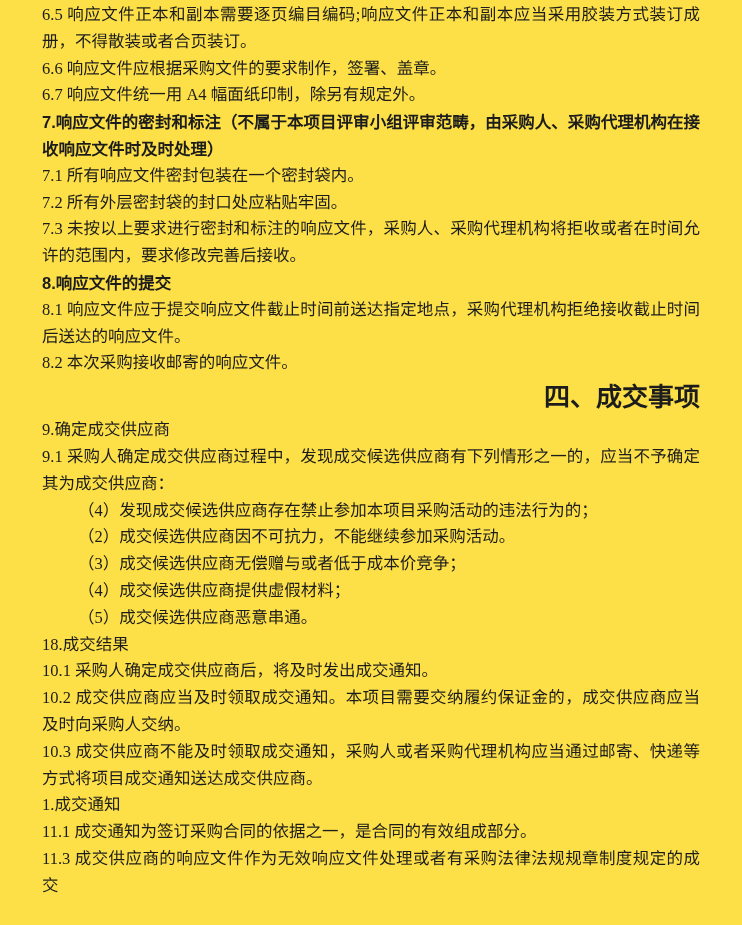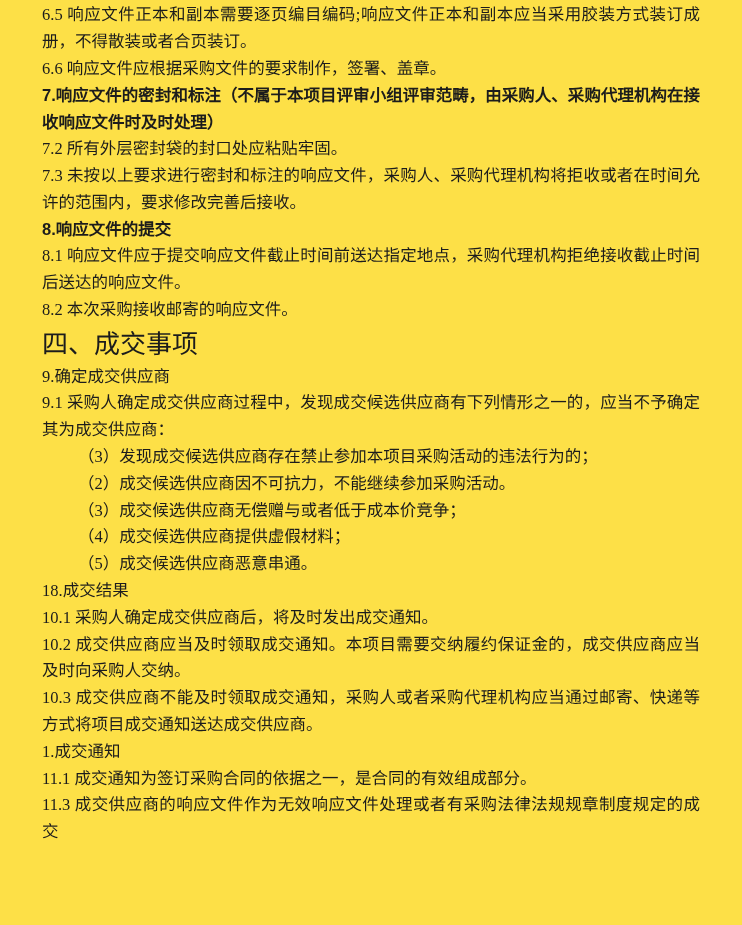--- a/index.html
+++ b/index.html
@@ -33,48 +33,50 @@
     font-weight: normal;
   }
   
   .para-section {
     font-family: Liberation Sans, sans-serif;
     font-weight: bold;
   }
   
   .para-chapter {
     font-family: "Liberation Sans", "DejaVu Sans", sans-serif;
-    font-weight: normal;
+    font-weight: bold;
     font-size: 26px;
     line-height: 36px;
-    text-align: left;
+    text-align: right;
     margin: 2px 0 !important;
   }
   
   .para-indent {
     text-indent: 36px;
   }
 </style>
 </head>
 <body>
 
 <div class="page">
   <div class="content">
     <p class="para-body">6.5 响应文件正本和副本需要逐页编目编码;响应文件正本和副本应当采用胶装方式装订成册，不得散装或者合页装订。</p>
     <p class="para-body">6.6 响应文件应根据采购文件的要求制作，签署、盖章。</p>
+    <p class="para-body">6.7 响应文件统一用 A4 幅面纸印制，除另有规定外。</p>
     <p class="para-section">7.响应文件的密封和标注（不属于本项目评审小组评审范畴，由采购人、采购代理机构在接收响应文件时及时处理）</p>
+    <p class="para-body">7.1 所有响应文件密封包装在一个密封袋内。</p>
     <p class="para-body">7.2 所有外层密封袋的封口处应粘贴牢固。</p>
     <p class="para-body">7.3 未按以上要求进行密封和标注的响应文件，采购人、采购代理机构将拒收或者在时间允许的范围内，要求修改完善后接收。</p>
     <p class="para-section">8.响应文件的提交</p>
     <p class="para-body">8.1 响应文件应于提交响应文件截止时间前送达指定地点，采购代理机构拒绝接收截止时间后送达的响应文件。</p>
     <p class="para-body">8.2 本次采购接收邮寄的响应文件。</p>
     <p class="para-chapter">四、成交事项</p>
     <p class="para-body">9.确定成交供应商</p>
     <p class="para-body">9.1 采购人确定成交供应商过程中，发现成交候选供应商有下列情形之一的，应当不予确定其为成交供应商：</p>
-    <p class="para-indent">（3）发现成交候选供应商存在禁止参加本项目采购活动的违法行为的；</p>
+    <p class="para-indent">（4）发现成交候选供应商存在禁止参加本项目采购活动的违法行为的；</p>
     <p class="para-indent">（2）成交候选供应商因不可抗力，不能继续参加采购活动。</p>
     <p class="para-indent">（3）成交候选供应商无偿赠与或者低于成本价竞争；</p>
     <p class="para-indent">（4）成交候选供应商提供虚假材料；</p>
     <p class="para-indent">（5）成交候选供应商恶意串通。</p>
     <p class="para-body">18.成交结果</p>
     <p class="para-body">10.1 采购人确定成交供应商后，将及时发出成交通知。</p>
     <p class="para-body">10.2 成交供应商应当及时领取成交通知。本项目需要交纳履约保证金的，成交供应商应当及时向采购人交纳。</p>
     <p class="para-body">10.3 成交供应商不能及时领取成交通知，采购人或者采购代理机构应当通过邮寄、快递等方式将项目成交通知送达成交供应商。</p>
     <p class="para-body">1.成交通知</p>
     <p class="para-body">11.1 成交通知为签订采购合同的依据之一，是合同的有效组成部分。</p>

